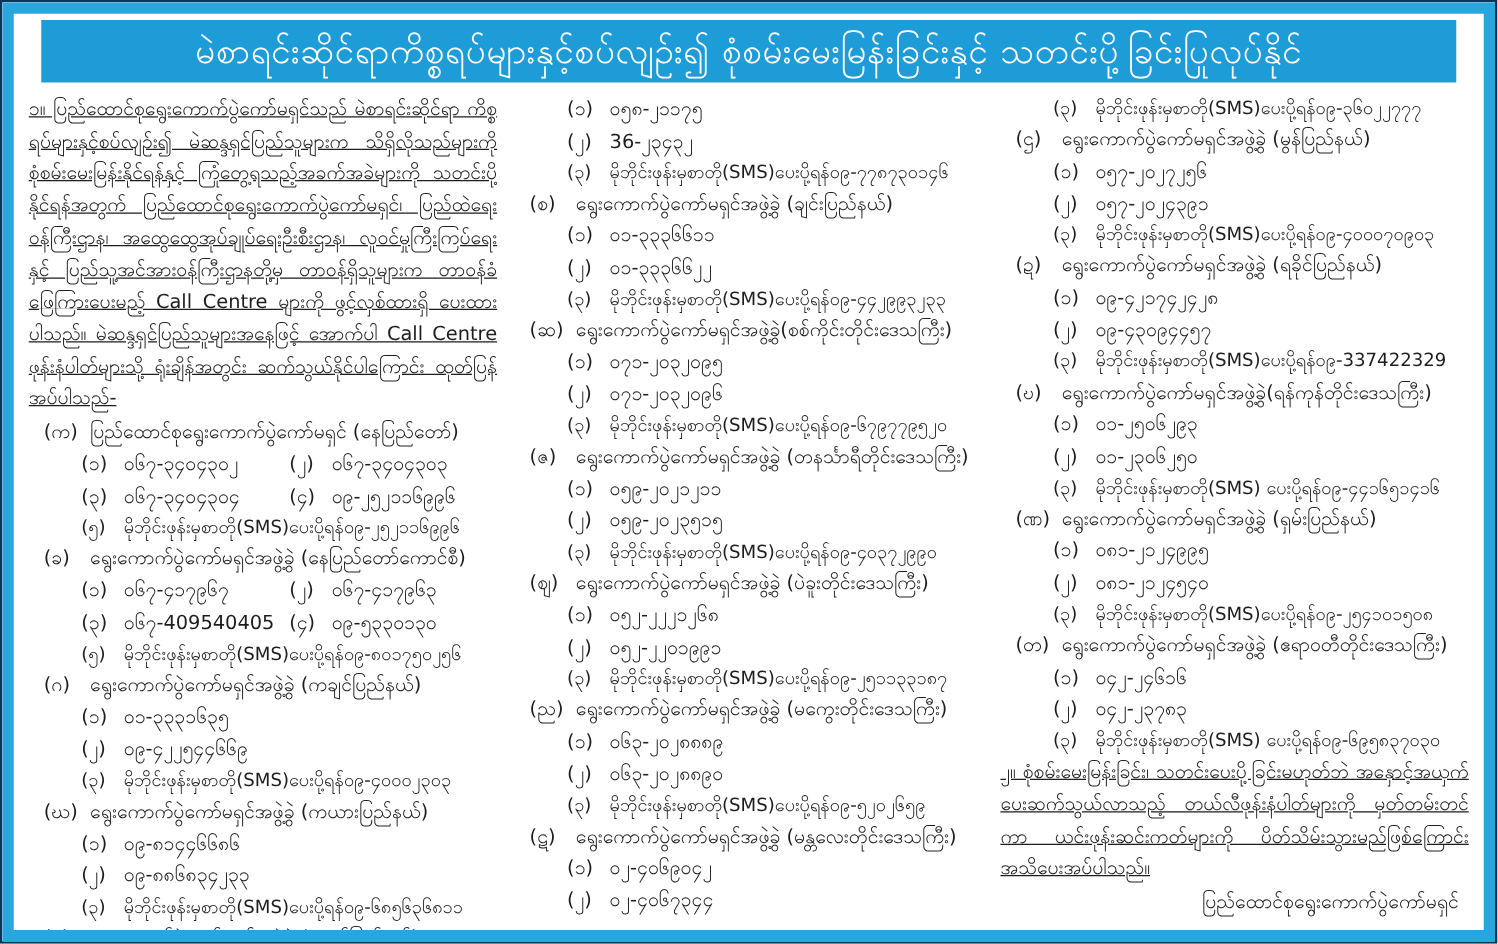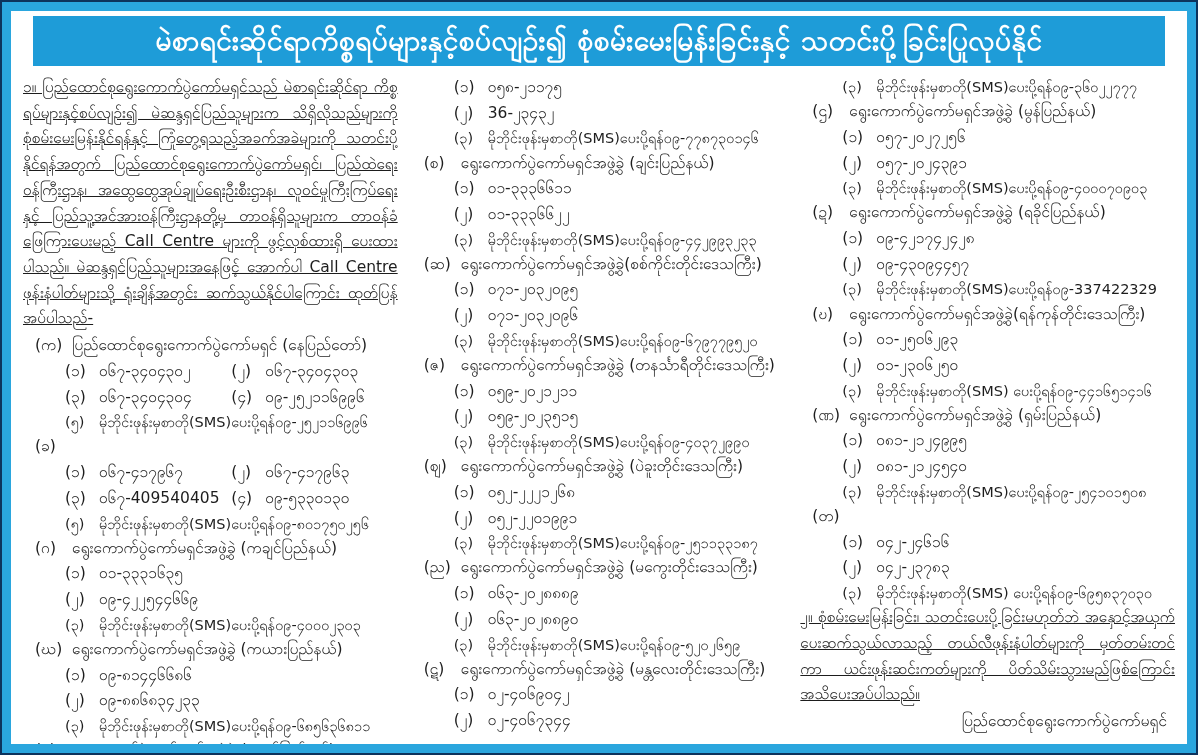--- a/index.html
+++ b/index.html
@@ -1,20 +1,20 @@
 <!DOCTYPE html>
 <html><head>
 <meta charset="utf-8">
 <style>
   html,body{margin:0;padding:0;background:#e8e8e8;}
   body{font-family:"DejaVu Sans","Liberation Sans",sans-serif;}
   .page{width:1198px;height:755px;box-sizing:border-box;border:2px solid #0d335c;background:#ffffff;}
   .inner{width:100%;height:100%;box-sizing:border-box;border:9px solid #2aa6de;background:#ffffff;overflow:hidden;}
   .banner{margin:5px 22px 9px 22px;background:#1e9cd8;text-align:center;}
-  .banner .banner-text{color:#ffffff;font-weight:bold;font-size:28px;line-height:50px;letter-spacing:0.5px;}
+  .banner .banner-text{color:#ffffff;font-weight:normal;font-size:28px;line-height:50px;letter-spacing:0.5px;}
   .cols{display:flex;gap:14px;padding:0 12px;}
   .col{width:33.33%;font-size:15.5px;line-height:1.66;color:#1d1d1d;}
   .para{text-align:justify;margin-bottom:1px;text-decoration:underline;}
   .sec{display:flex;margin-left:12px;}
   .sec .lbl{flex:0 0 37px;}
   .sec .txt{flex:1;}
   .num{display:flex;margin-left:42px;}
   .num .lbl{flex:0 0 34px;}
   .pair{display:flex;margin-left:42px;}
   .pair .cell{display:flex;width:50%;}
@@ -58,20 +58,21 @@
               <span class="val">၀၉-၂၅၂၁၁၆၉၉၆</span>
             </span>
           </div>
           <div class="num sms">
             <span class="lbl">(၅)</span>
             <span class="val">မိုဘိုင်းဖုန်းမှစာတို(SMS)ပေးပို့ရန် </span>
             <span class="val">၀၉-၂၅၂၁၁၆၉၉၆</span>
           </div>
           <div class="sec">
             <span class="lbl">(ခ)</span>
+            <span class="txt">ရွေးကောက်ပွဲကော်မရှင်အဖွဲ့ခွဲ (နေပြည်တော်ကောင်စီ)</span>
           </div>
           <div class="pair">
             <span class="cell">
               <span class="lbl">(၁)</span>
               <span class="val">၀၆၇-၄၁၇၉၆၇</span>
             </span>
             <span class="cell">
               <span class="lbl">(၂)</span>
               <span class="val">၀၆၇-၄၁၇၉၆၃</span>
             </span>
@@ -311,20 +312,21 @@
             <span class="lbl">(၂)</span>
             <span class="val">၀၈၁-၂၁၂၄၅၄၀</span>
           </div>
           <div class="num sms">
             <span class="lbl">(၃)</span>
             <span class="val">မိုဘိုင်းဖုန်းမှစာတို(SMS)ပေးပို့ရန် </span>
             <span class="val">၀၉-၂၅၄၁၀၁၅၀၈</span>
           </div>
           <div class="sec">
             <span class="lbl">(တ)</span>
+            <span class="txt">ရွေးကောက်ပွဲကော်မရှင်အဖွဲ့ခွဲ (ဧရာဝတီတိုင်းဒေသကြီး)</span>
           </div>
           <div class="num">
             <span class="lbl">(၁)</span>
             <span class="val">၀၄၂-၂၄၆၁၆</span>
           </div>
           <div class="num">
             <span class="lbl">(၂)</span>
             <span class="val">၀၄၂-၂၃၇၈၃</span>
           </div>
           <div class="num sms">

